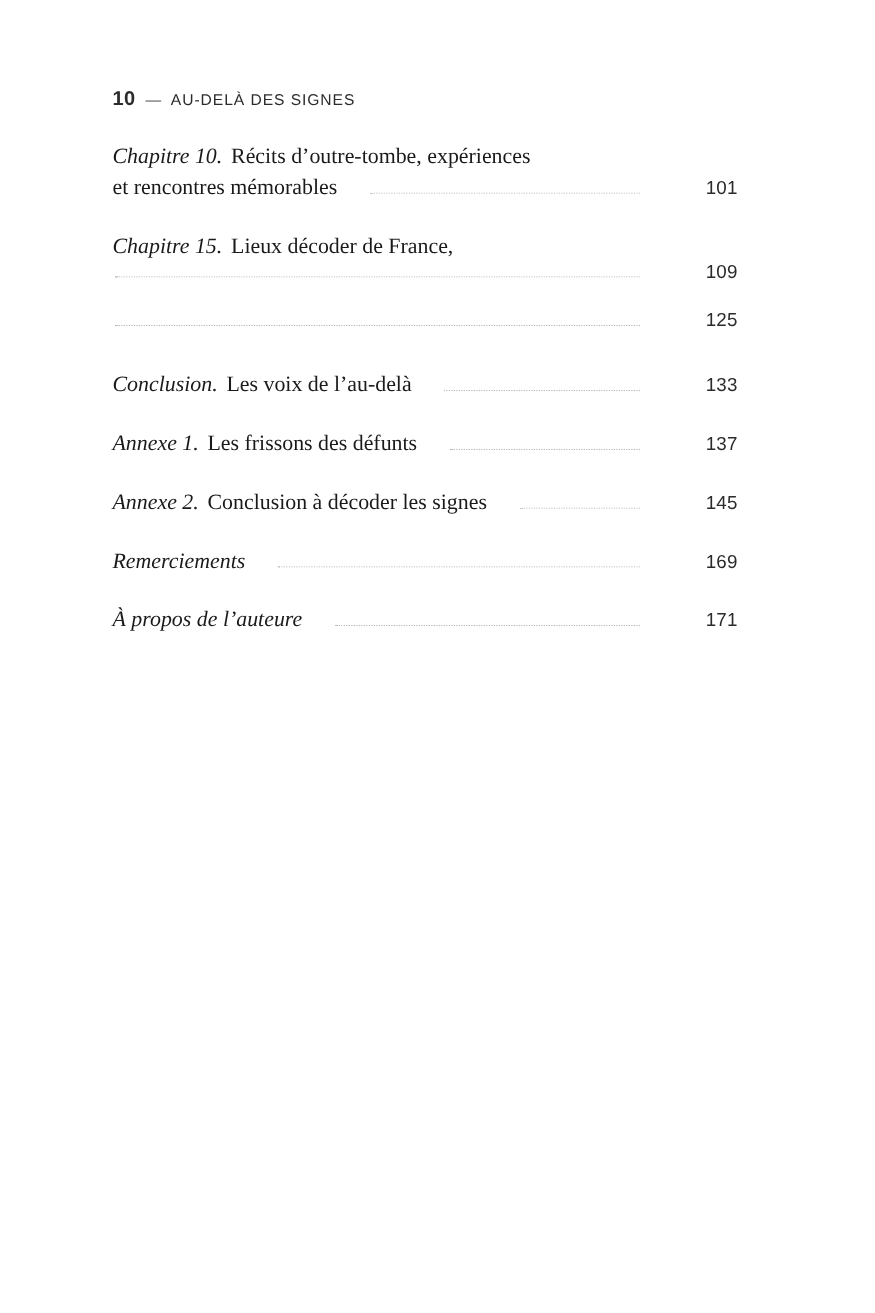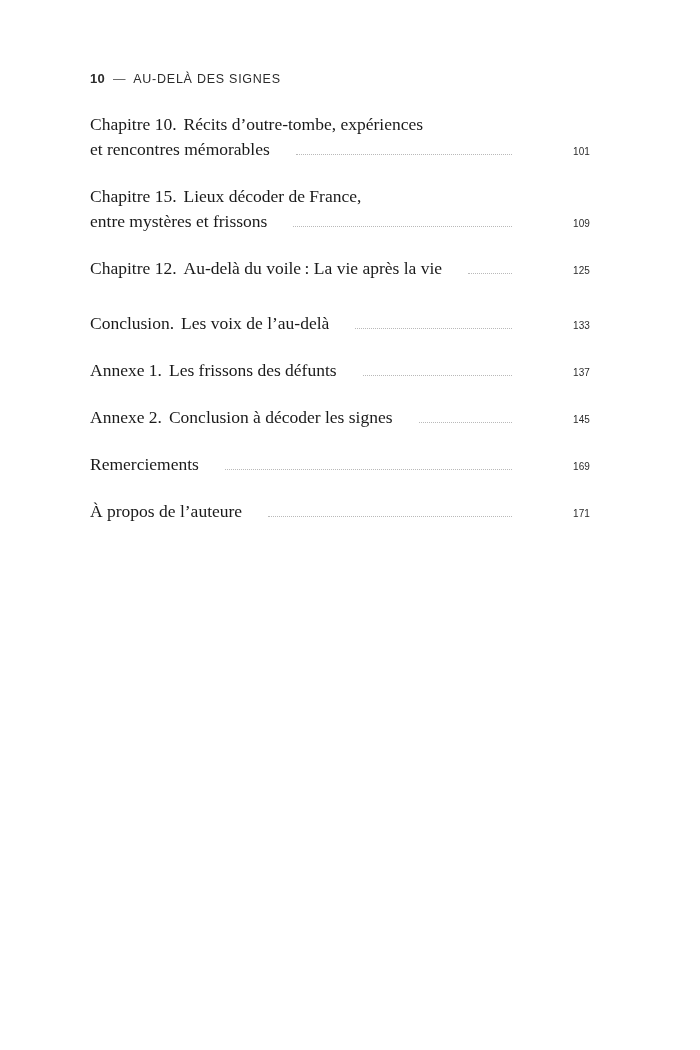--- a/index.html
+++ b/index.html
@@ -30,21 +30,21 @@
     display: flex;
     align-items: baseline;
     font-family: "Liberation Sans", sans-serif;
     font-size: 12.5px;
     letter-spacing: 0.06em;
     color: #2b2b2b;
     white-space: nowrap;
   }
   .running-header .folio {
     font-weight: bold;
-    font-size: 13px;
+    font-size: 16px;
     letter-spacing: 0.02em;
   }
   .running-header .hdr-dash {
     margin: 0 7px 0 8px;
     color: #555;
     font-weight: normal;
   }
   .running-header .hdr-title {
     font-weight: normal;
   }
@@ -71,20 +71,21 @@
     align-items: baseline;
     width: 500px;
     gap: 24px;
   }
   .entry-text {
     font-size: 17.5px;
     line-height: 25px;
     white-space: nowrap;
   }
   .entry-label {
+    font-style: italic;
   }
   .entry-label-gap {
     display: inline-block;
     width: 7px;
   }
   .entry-title {
     font-style: normal;
     text-align: right;
   }
 
@@ -105,21 +106,21 @@
     bottom: 0;
     height: 0;
     border-bottom: 1px dotted #b9b9b9;
   }
 
   .page-num {
     flex: 0 0 auto;
     width: 40px;
     text-align: right;
     font-family: "Liberation Sans", sans-serif;
-    font-size: 10px;
+    font-size: 15px;
     letter-spacing: 0.01em;
     color: #2b2b2b;
     white-space: nowrap;
   }
 
   
   .entry-firstline {
     font-size: 17.5px;
     line-height: 25px;
     white-space: nowrap;
@@ -141,28 +142,26 @@
         <div class="entry-firstline"><span class="entry-label">Chapitre 10.</span><span class="entry-label-gap"></span><span class="entry-title">Récits d’outre-tombe, expériences</span></div>
         <div class="entry-line">
           <span class="entry-text"><span class="entry-title">et rencontres mémorables</span></span>
           <span class="leader"></span>
           <span class="page-num">101</span>
         </div>
       </div>
       <div class="toc-entry">
         <div class="entry-firstline"><span class="entry-label">Chapitre 15.</span><span class="entry-label-gap"></span><span class="entry-title">Lieux décoder de France,</span></div>
         <div class="entry-line">
-          <span class="entry-text"><span class="entry-title">entre mystères et frissons</span></span>
           <span class="leader"></span>
           <span class="page-num">109</span>
         </div>
       </div>
       <div class="toc-entry">
         <div class="entry-line">
-          <span class="entry-text"><span class="entry-label">Chapitre 12.</span><span class="entry-label-gap"></span><span class="entry-title">Au-delà du voile : La vie après la vie</span></span>
           <span class="leader"></span>
           <span class="page-num">125</span>
         </div>
       </div>
       <div class="toc-entry group-break">
         <div class="entry-line">
           <span class="entry-text"><span class="entry-label">Conclusion.</span><span class="entry-label-gap"></span><span class="entry-title">Les voix de l’au-delà</span></span>
           <span class="leader"></span>
           <span class="page-num">133</span>
         </div>

